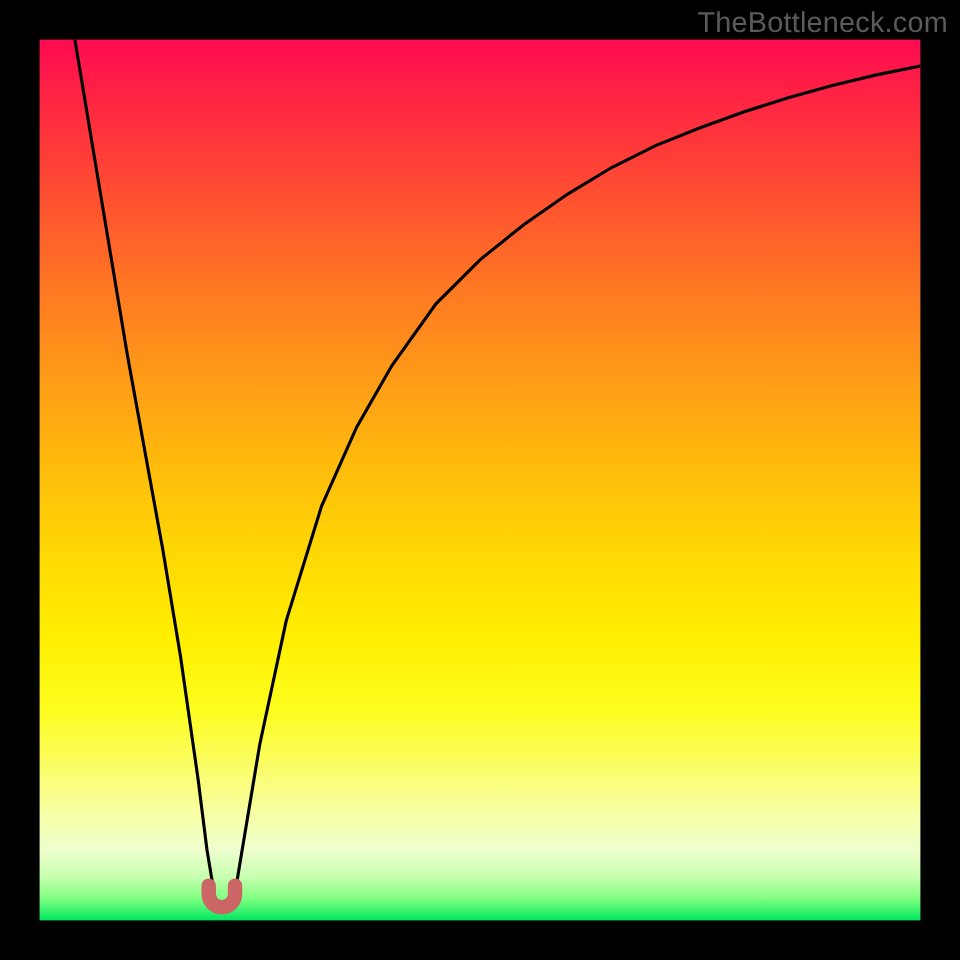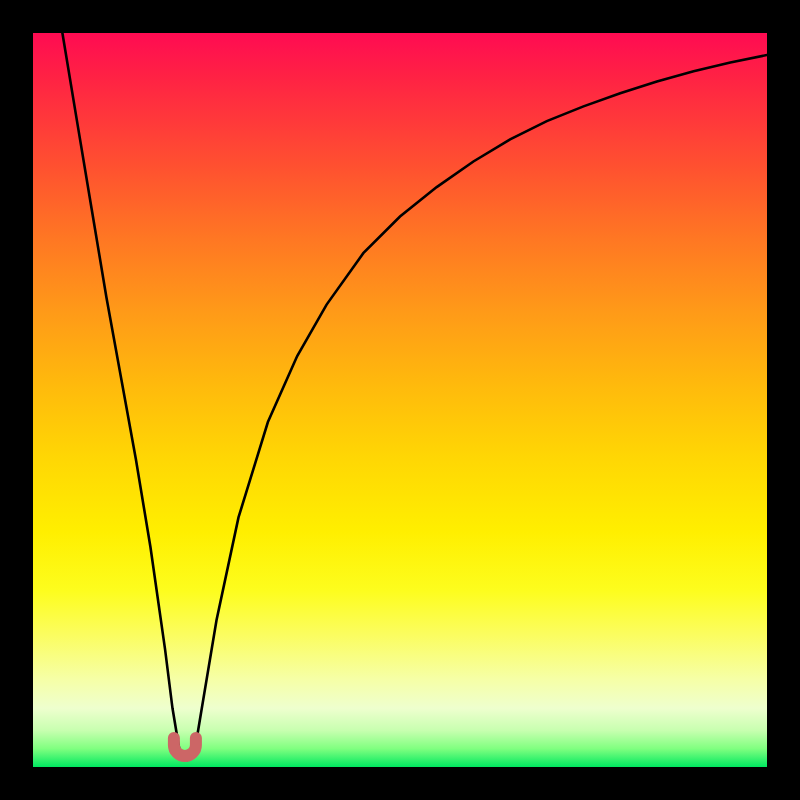--- a/index.html
+++ b/index.html
@@ -67,13 +67,14 @@
 
 <div class="frame">
 
   <div class="plot">
     <svg class="curve" width="734" height="734" viewBox="0 0 734 734">
       <path id="main-curve" fill="none" stroke="#000" stroke-width="2.6" stroke-linecap="round" d="M29.4 0.0 L44.0 88.1 L58.7 176.2 L73.4 264.2 L88.1 345.0 L102.8 425.7 L117.4 513.8 L132.1 616.6 L139.5 675.3 L146.8 719.3 L154.1 726.7 L161.5 719.3 L168.8 675.3 L183.5 587.2 L205.5 484.4 L234.9 389.0 L264.2 323.0 L293.6 271.6 L330.3 220.2 L367.0 183.5 L403.7 154.1 L440.4 128.5 L477.1 106.4 L513.8 88.1 L550.5 73.4 L587.2 60.2 L623.9 48.4 L660.6 38.2 L697.3 29.4 L734.0 22.0"></path>
       <path id="highlight-mark" fill="none" stroke-linecap="round" d="M 140.9 705.0 L 140.9 712.0 A 11.0 11.0 0 0 0 162.9 712.0 L 162.9 705.0" stroke="#cc6666" stroke-width="12"></path>
     </svg>
   </div>
 
+  <div class="watermark">TheBottleneck.com</div>
 </div>
 
 </body></html>

